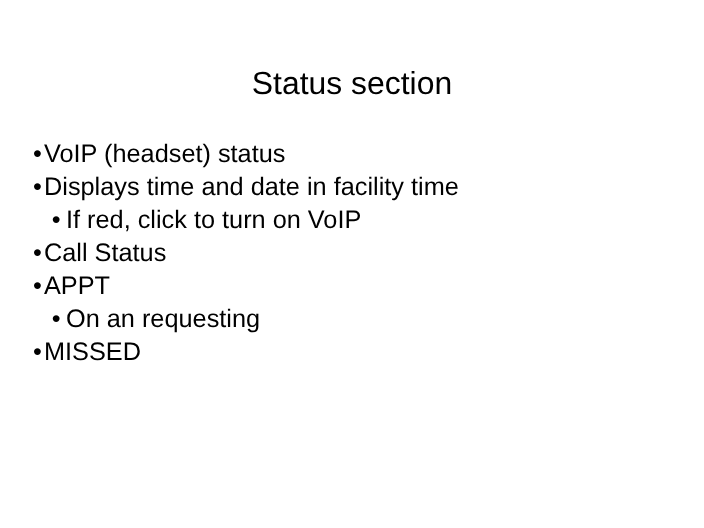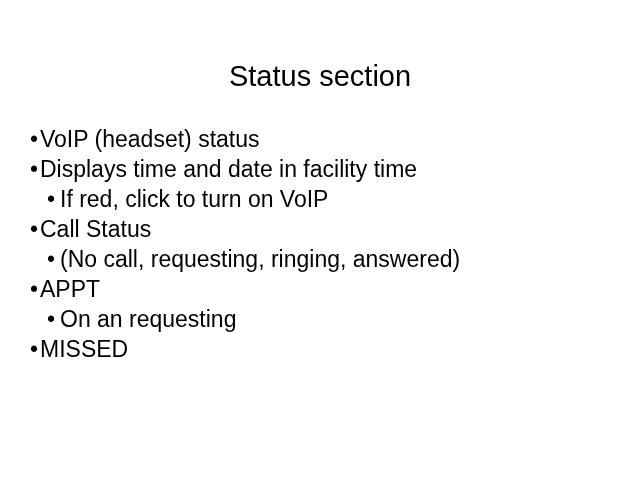--- a/index.html
+++ b/index.html
@@ -74,19 +74,18 @@
 
 <div id="slide" style="background: rgb(255, 255, 255);">
 
   <h1 id="slide-title">Status section</h1>
 
   <ul id="body-list">
       <li class="lvl1"><span class="bullet-mark">•</span><span class="bullet-text">VoIP (headset) status</span></li>
       <li class="lvl1"><span class="bullet-mark">•</span><span class="bullet-text">Displays time and date in facility time</span></li>
       <li class="lvl2"><span class="bullet-mark">•</span><span class="bullet-text">If red, click to turn on VoIP</span></li>
       <li class="lvl1"><span class="bullet-mark">•</span><span class="bullet-text">Call Status</span></li>
-      <li class="lvl2"><span class="bullet-mark">•</span><span class="bullet-text">(No call, requesting, ringing, answered)</span></li>
       <li class="lvl1"><span class="bullet-mark">•</span><span class="bullet-text">APPT</span></li>
       <li class="lvl2"><span class="bullet-mark">•</span><span class="bullet-text">On an requesting</span></li>
       <li class="lvl1"><span class="bullet-mark">•</span><span class="bullet-text">MISSED</span></li>
     </ul>
 
 </div>
 
 </body></html>

